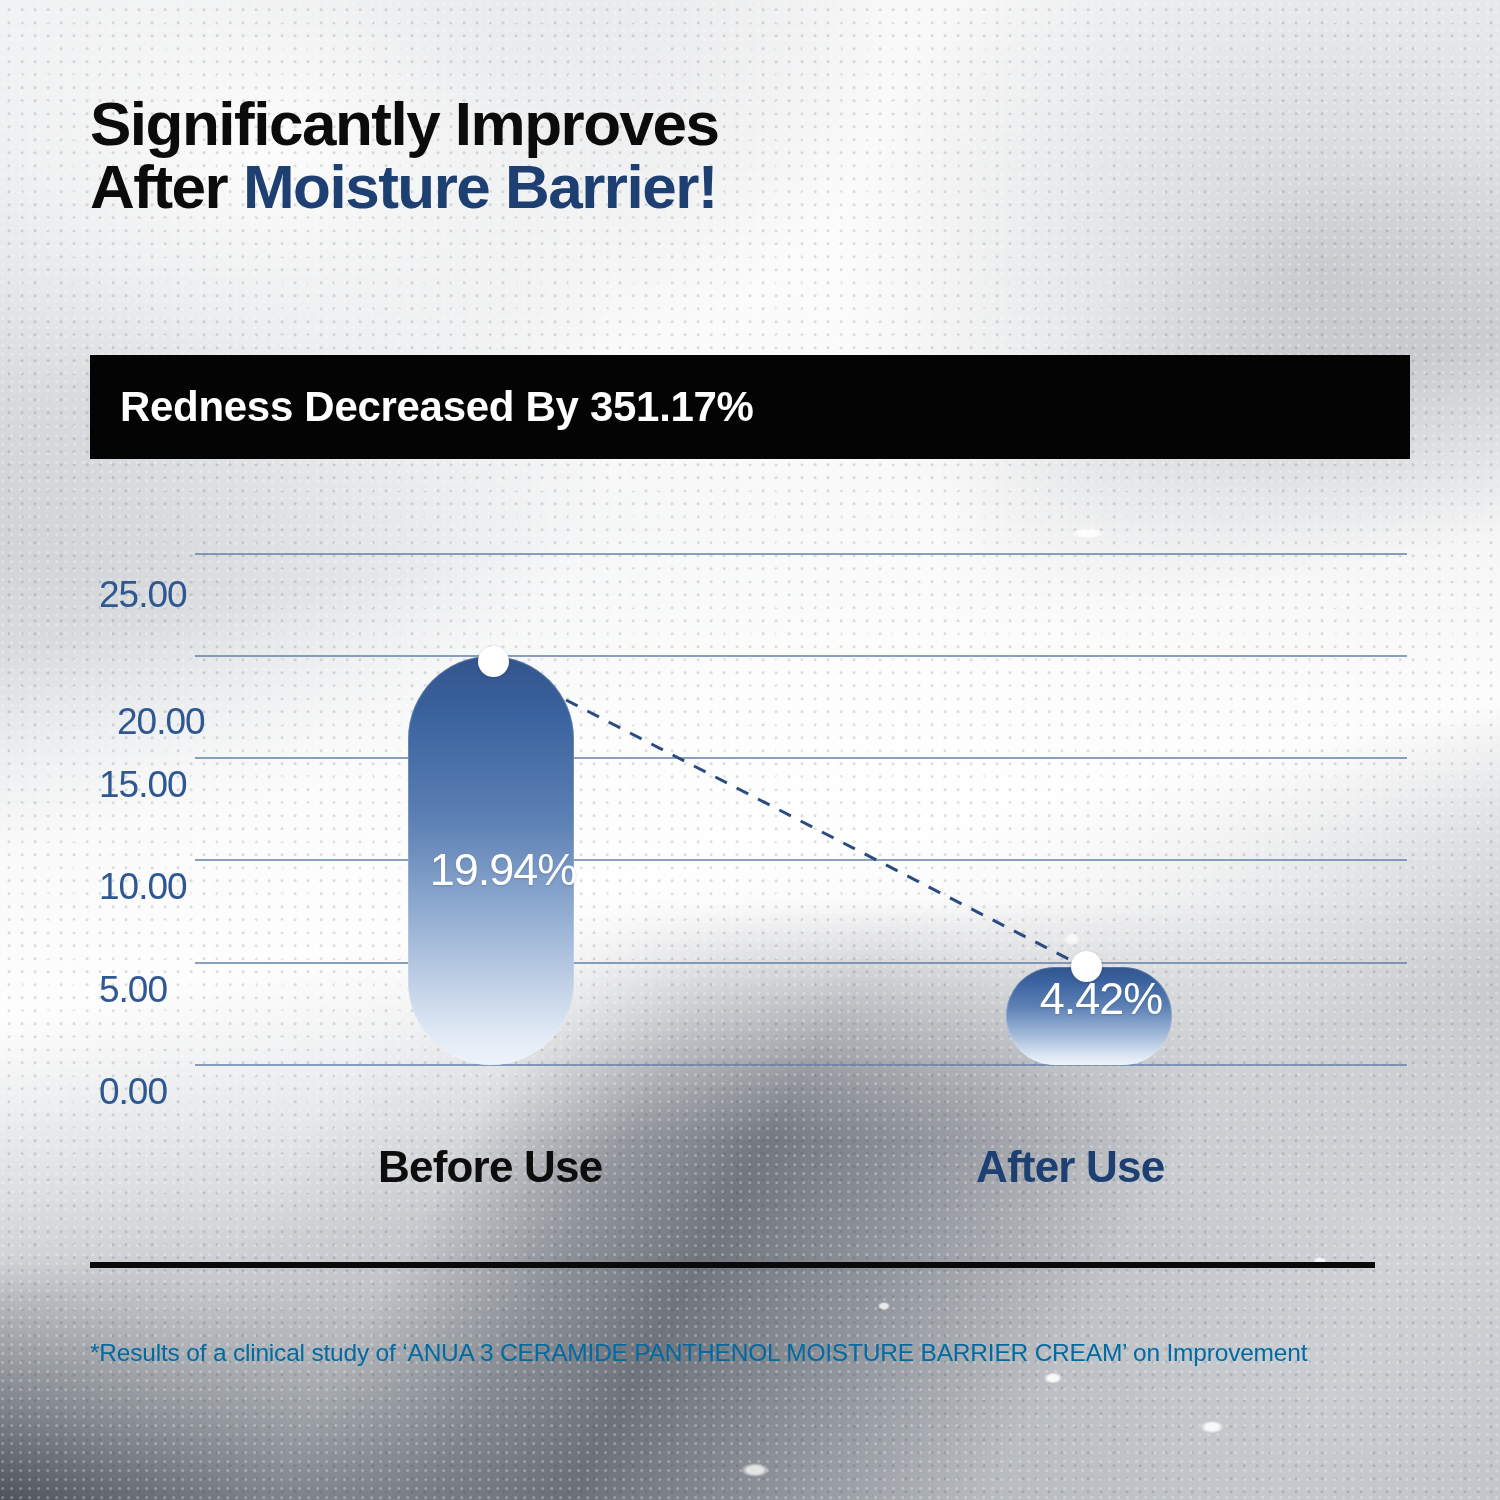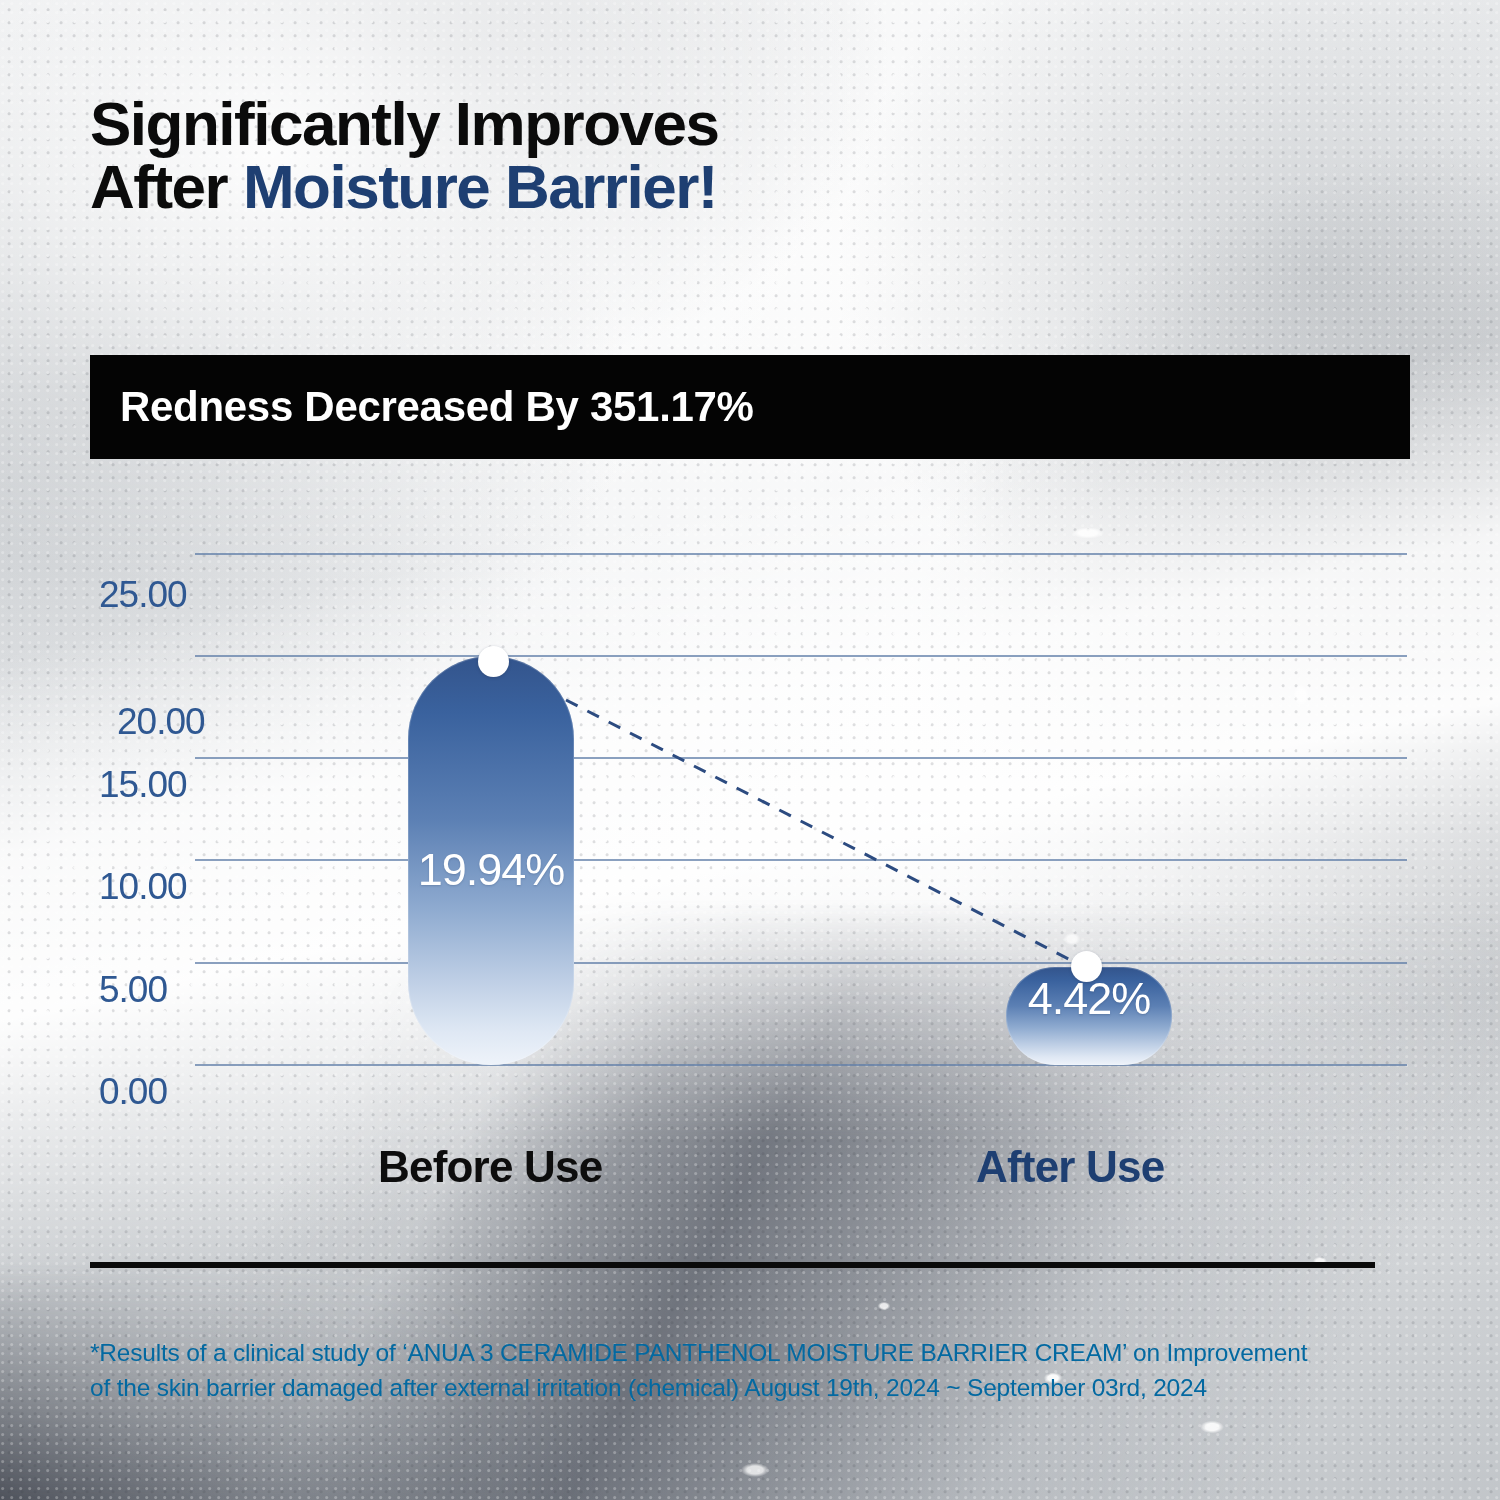--- a/index.html
+++ b/index.html
@@ -105,20 +105,21 @@
   .bar{
     position:absolute;
     background:linear-gradient(to bottom,
        #33548c 0%, #3a629e 14%, #5c80b4 40%, #8fabd0 62%, #c0d0e6 80%, #dfe8f4 92%, #eef3fa 100%);
     box-shadow:0 0 0 1px rgba(255,255,255,.18) inset;
   }
   .bar-value{
     position:absolute;width:100%;text-align:center;
     color:#ffffff;font-size:45px;letter-spacing:-1px;
     text-shadow:0 1px 2px rgba(40,60,95,.25);
+    padding-left:12px;
   }
   .dot{
     position:absolute;width:31px;height:31px;border-radius:50%;
     background:#ffffff;box-shadow:0 1px 3px rgba(40,55,85,.35);
   }
   .connector{position:absolute;left:0;top:0;width:1500px;height:1500px;pointer-events:none;}
 
   .x-label{
     position:absolute;font-size:44px;font-weight:bold;letter-spacing:-.8px;
   }
@@ -189,16 +190,15 @@
     <div class="dot" style="left:1071px;top:951px;"></div>
 
     <div class="x-label x-before" style="left:378px;top:1142px;width:226px;">Before Use</div>
     <div class="x-label x-after" style="left:976px;top:1142px;width:226px;">After Use</div>
   </div>
 
   <div class="divider"></div>
 
   <div class="footnote">
     <div>*Results of a clinical study of ‘ANUA 3 CERAMIDE PANTHENOL MOISTURE BARRIER CREAM’ on Improvement</div>
-    <div>of the skin barrier damaged after external irritation (chemical) August 19th, 2024 ~ September 03rd, 2024</div>
   </div>
 
 </div>
 
 </body></html>

